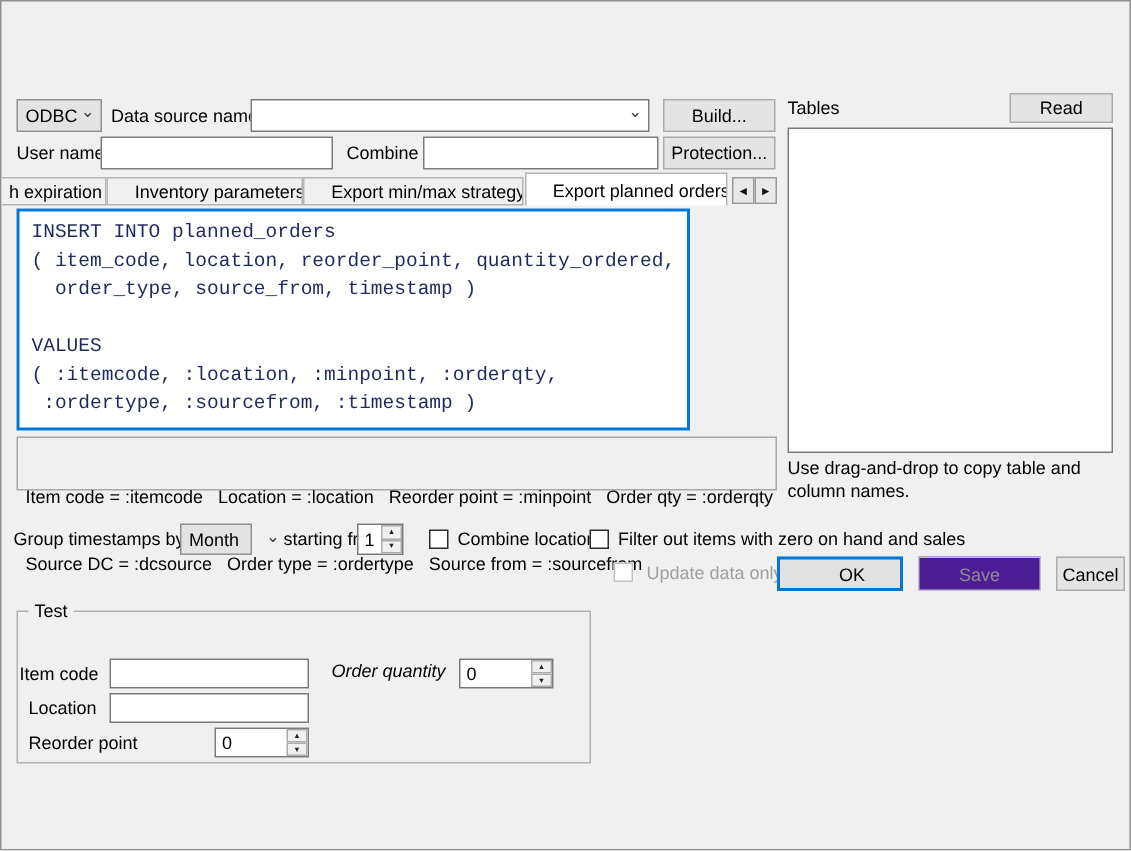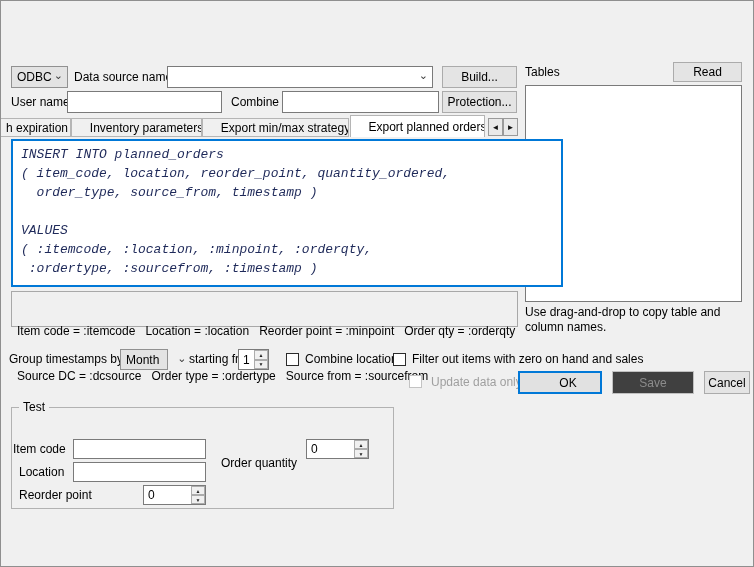--- a/index.html
+++ b/index.html
@@ -19,21 +19,21 @@
   .label{position:absolute;white-space:nowrap;}
   .tbox{
     position:absolute;background:#fff;border:1px solid #7a7a7a;box-sizing:border-box;
     font-family:"Liberation Sans",sans-serif;font-size:12px;padding:0 4px;outline:none;
   }
   .btn{
     position:absolute;background:#e4e4e4;border:1px solid #ababab;box-sizing:border-box;
     display:flex;align-items:center;justify-content:center;font-size:12px;cursor:default;white-space:nowrap;
   }
   .btn.primary{border:2px solid #0078d7;background:#e1e1e1;}
-  .btn.disabled{background:#404040;border-color:#c0c0c0;color:#8c8c8c;}
+  .btn.disabled{background:#4c1d95;border-color:#c0c0c0;color:#8c8c8c;}
 
   .combo{position:absolute;box-sizing:border-box;display:flex;align-items:center;padding-left:5px;}
   .combo.gray{background:#e3e3e3;border:1px solid #919191;}
   .combo.white{background:#fff;border:1px solid #7a7a7a;}
   .chev{margin-left:auto;padding-right:4px;font-size:11px;line-height:10px;color:#3c3c3c;transform:translateY(-2px);}
 
   .listbox{position:absolute;background:#fff;border:1px solid #7a7a7a;box-sizing:border-box;}
   .hint{position:absolute;line-height:15px;}
 
   .tab{
@@ -43,24 +43,24 @@
   }
   .tab.first{border-left:none;justify-content:flex-start;padding-left:5px;}
   .tab.selected{top:66px;height:22px;background:#fff;border-bottom:none;z-index:2;}
   .scrollbtn{
     position:absolute;top:69px;width:15px;height:18px;box-sizing:border-box;
     background:#e9e9e9;border:1px solid #9a9a9a;display:flex;align-items:center;justify-content:center;
     font-size:8px;color:#111;
   }
 
   .sqlbox{
-    position:absolute;left:10px;top:90px;width:552px;height:148px;box-sizing:border-box;
+    position:absolute;left:10px;top:90px;width:449px;height:148px;box-sizing:border-box;
     background:#fff;border:2px solid #0078d7;padding:4px 8px;
     font-family:"Liberation Mono","DejaVu Sans Mono",monospace;font-size:13px;line-height:19px;
-    white-space:pre;color:#1f2a5a;overflow:hidden;font-style:italic;
+    white-space:pre;color:#1f2a5a;overflow:hidden;
   }
   .legendbox{
     position:absolute;left:10px;top:242px;width:507px;height:36px;box-sizing:border-box;
     border:1px solid #a8a8a8;padding:2px 5px;line-height:15px;font-size:12px;white-space:pre;
   }
 
   .checkbox{position:absolute;width:13px;height:13px;background:#fff;border:1px solid #2b2b2b;box-sizing:border-box;}
   .checkbox.disabled{border-color:#c3c3c3;}
   .dim{color:#9f9f9f;}
 
@@ -155,21 +155,21 @@
     <div class="btn primary" style="left:517px;top:322px;width:84px;height:23px;padding-left:16px;">OK</div>
     <div class="btn disabled" style="left:611px;top:322px;width:82px;height:23px;">Save</div>
     <div class="btn" style="left:703px;top:322px;width:46px;height:23px;">Cancel</div>
 
     <div class="groupbox"></div>
     <span class="grouplabel">Test</span>
 
     <span class="label" style="left:12px;top:390px;line-height:20px;">Item code</span>
     <input class="tbox" style="left: 72px; top: 390px; width: 133px; height: 20px;" value="">
 
-    <span class="label" style="left:220px;top:404px;line-height:20px;">Order quantity</span>
+    <span class="label" style="left:220px;top:388px;line-height:20px;font-style:italic;">Order quantity</span>
     <div class="spinbox" style="left:305px;top:390px;width:63px;height:20px;">
       <input class="spin-val" value="0" style="">
       <div class="spin-btns">
         <div class="spin-btn">
             <span>▲</span>
           </div>
         <div class="spin-btn">
             <span>▼</span>
           </div>
       </div>

